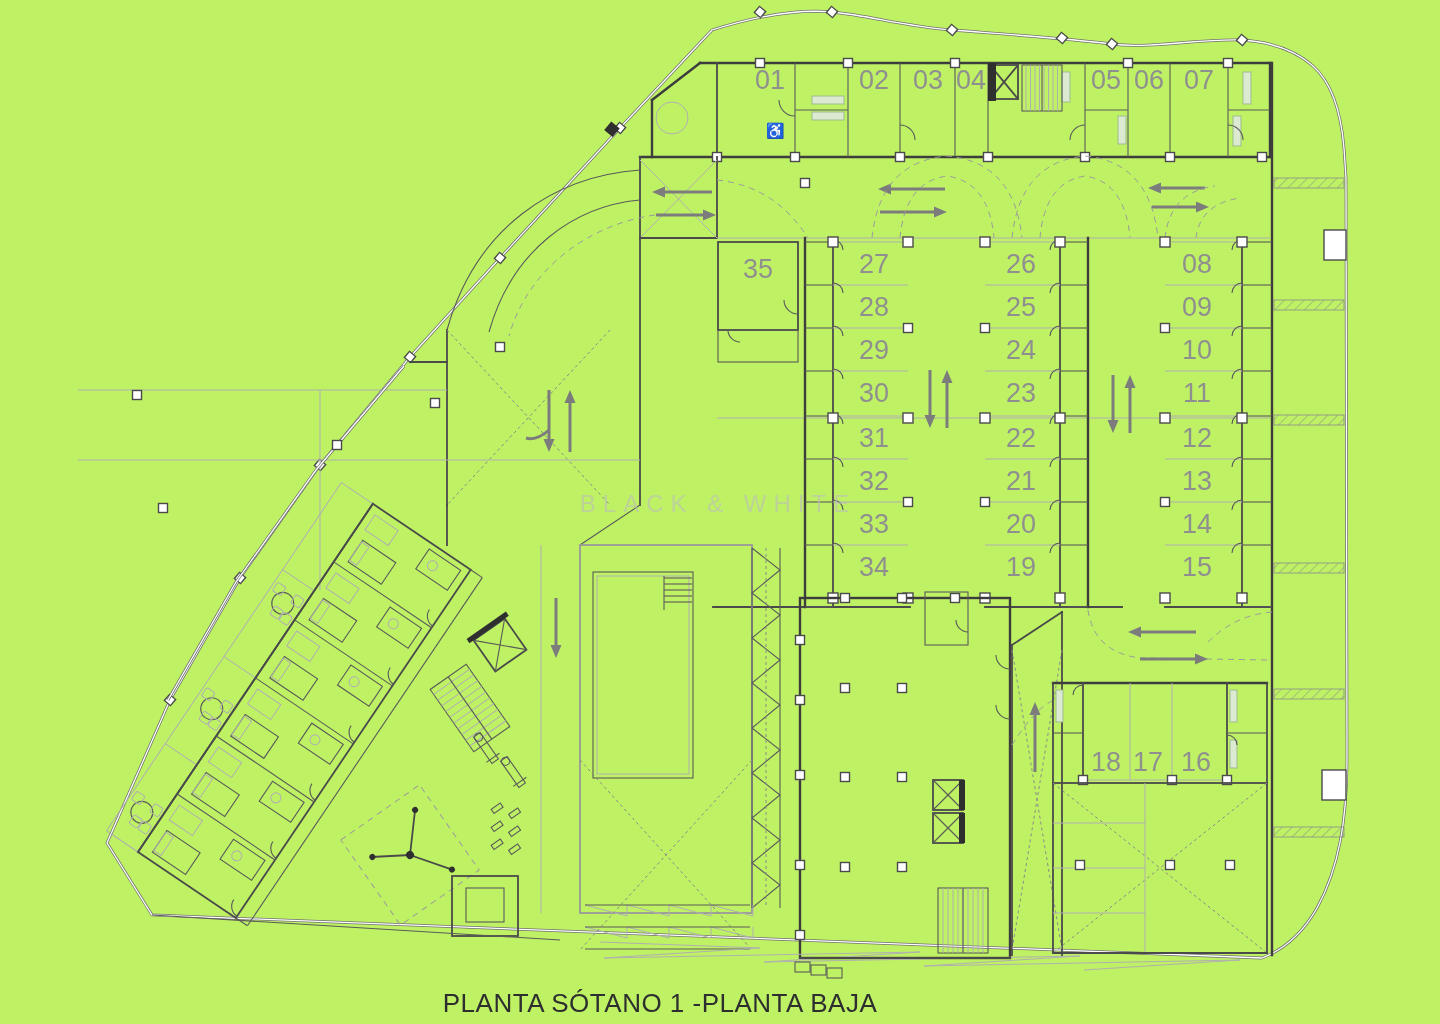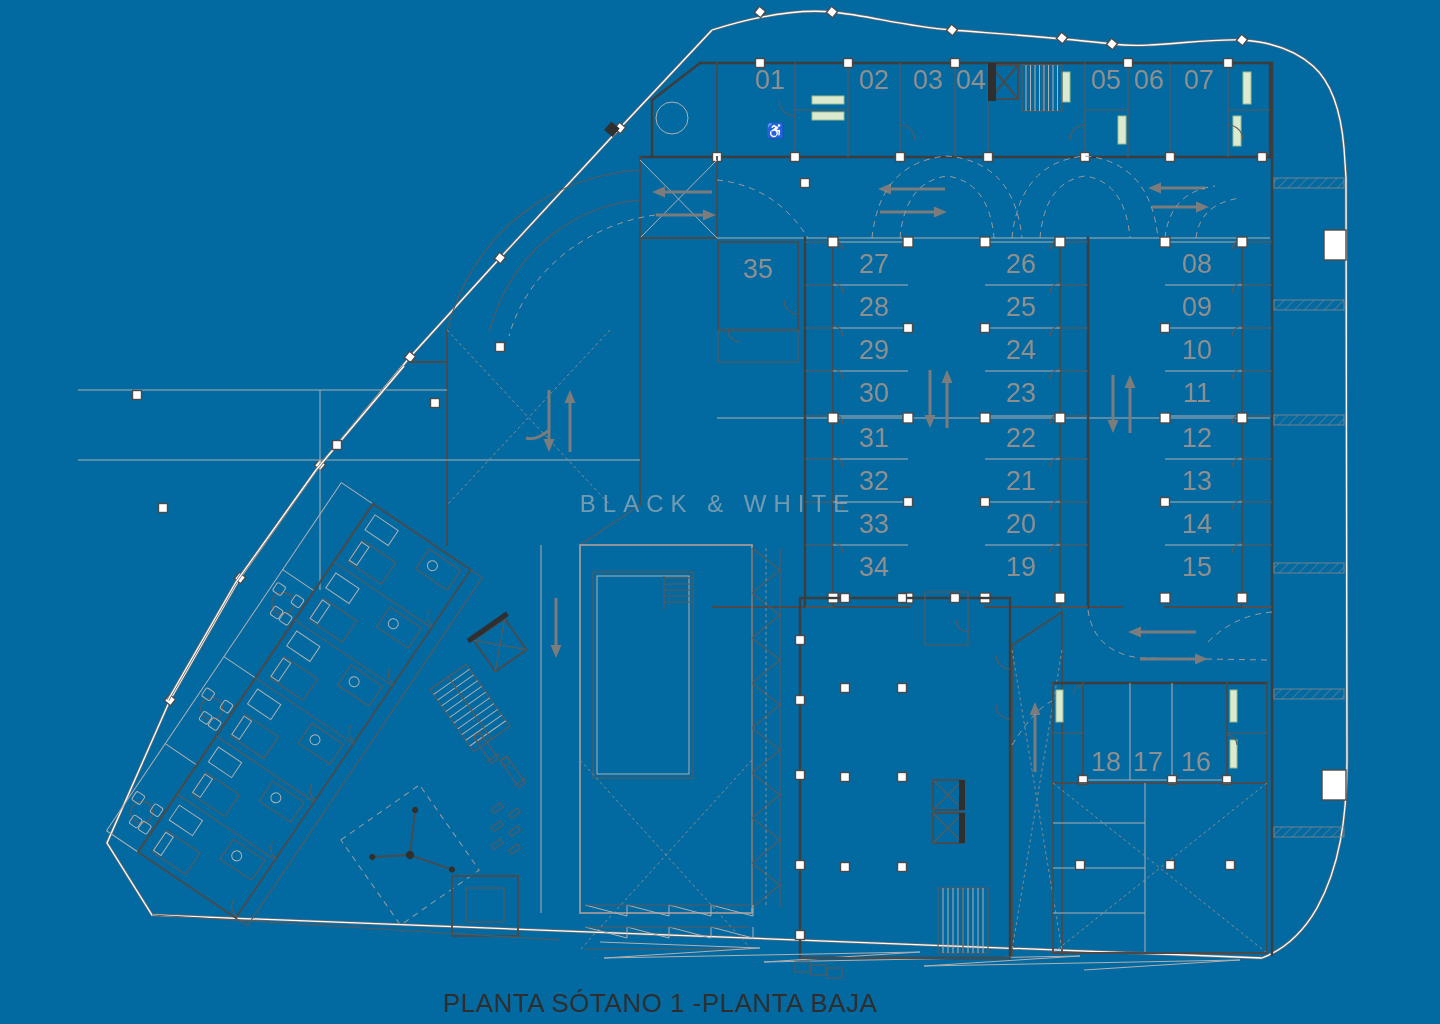--- a/index.html
+++ b/index.html
@@ -1,16 +1,16 @@
 <!DOCTYPE html>
 <html><head>
 <meta charset="utf-8">
 <style>
   html,body{margin:0;padding:0;background:#ffffff;}
-  #stage{position:relative;width:1440px;height:1024px;background:#0369a1;overflow:hidden;
+  #stage{position:relative;width:1440px;height:1024px;background:#bef264;overflow:hidden;
          font-family:"Liberation Sans",sans-serif;}
   svg{position:absolute;left:0;top:0;}
   
   .w3{stroke:#3d3d3d;stroke-width:2.4;fill:none;stroke-linecap:square;}
   .w2{stroke:#4a4a4a;stroke-width:1.8;fill:none;stroke-linecap:square;}
   .w1{stroke:#5a5a5a;stroke-width:1.1;fill:none;}
   .lt{stroke:#b0b0b0;stroke-width:1;fill:none;}
   .lt2{stroke:#9a9a9a;stroke-width:1.8;fill:none;}
   .bd{stroke:#6f6f6f;stroke-width:2.8;fill:none;}
   .bdi{stroke:#ffffff;stroke-width:1.3;fill:none;}

